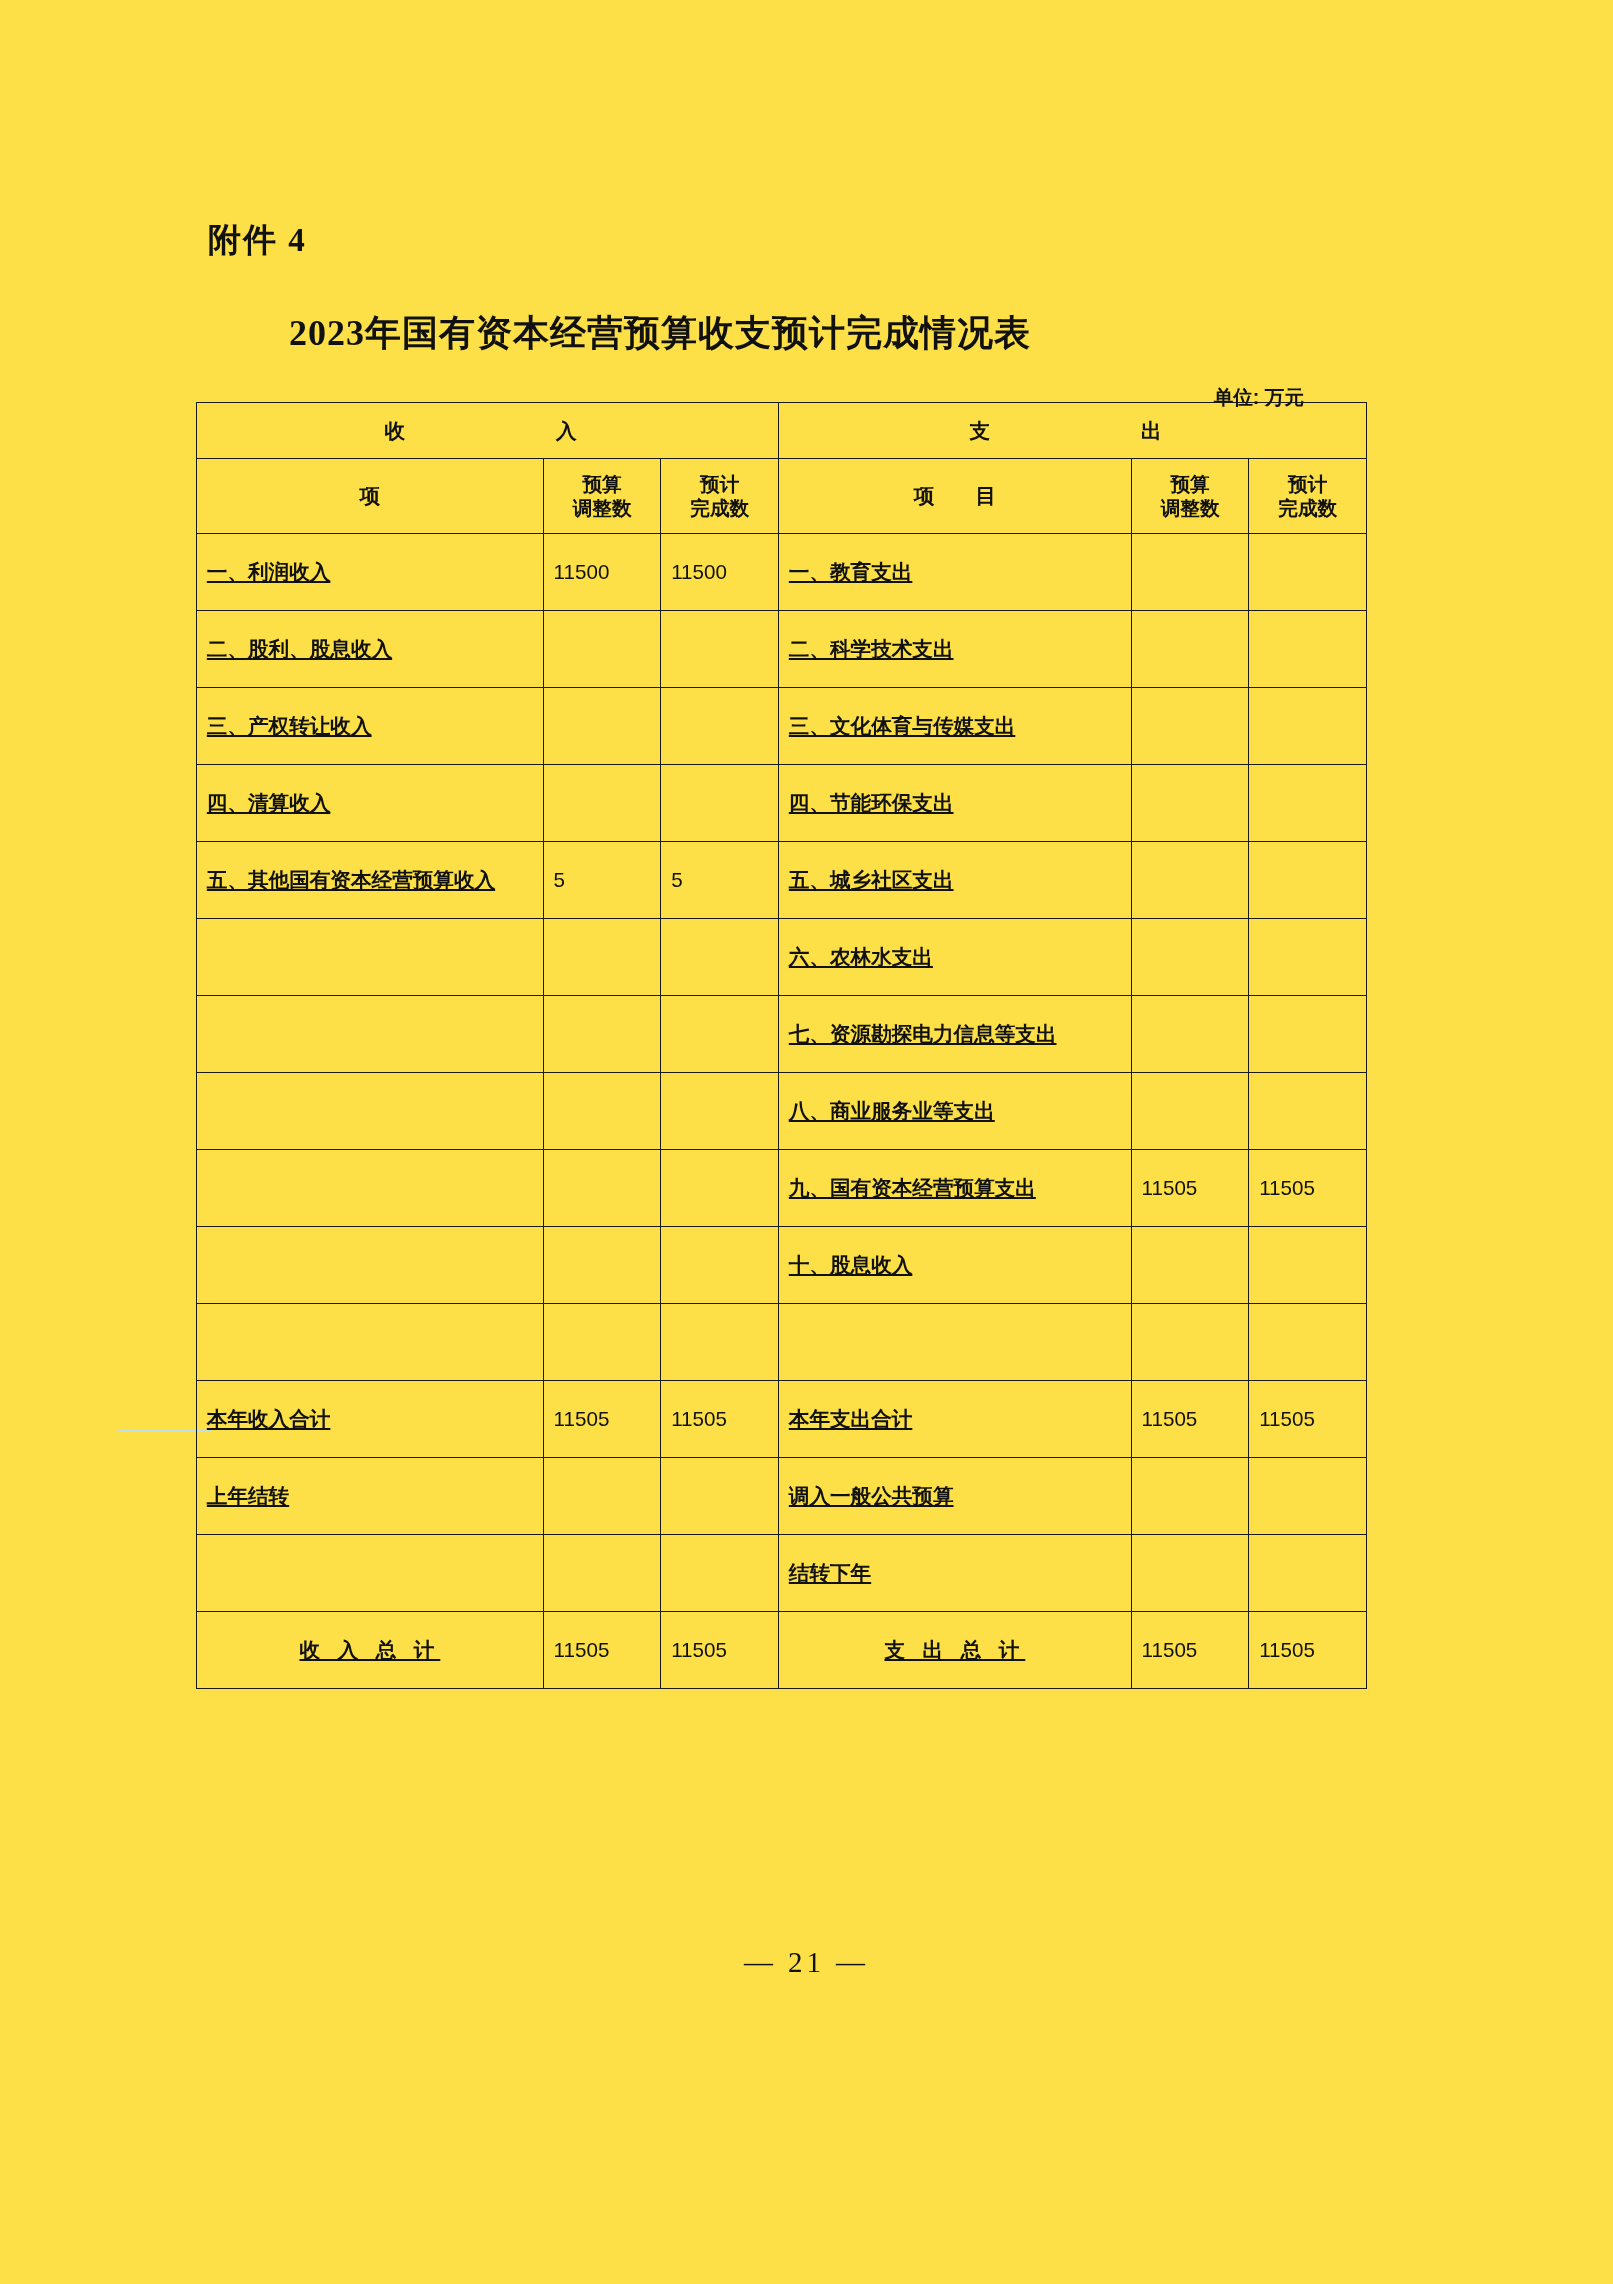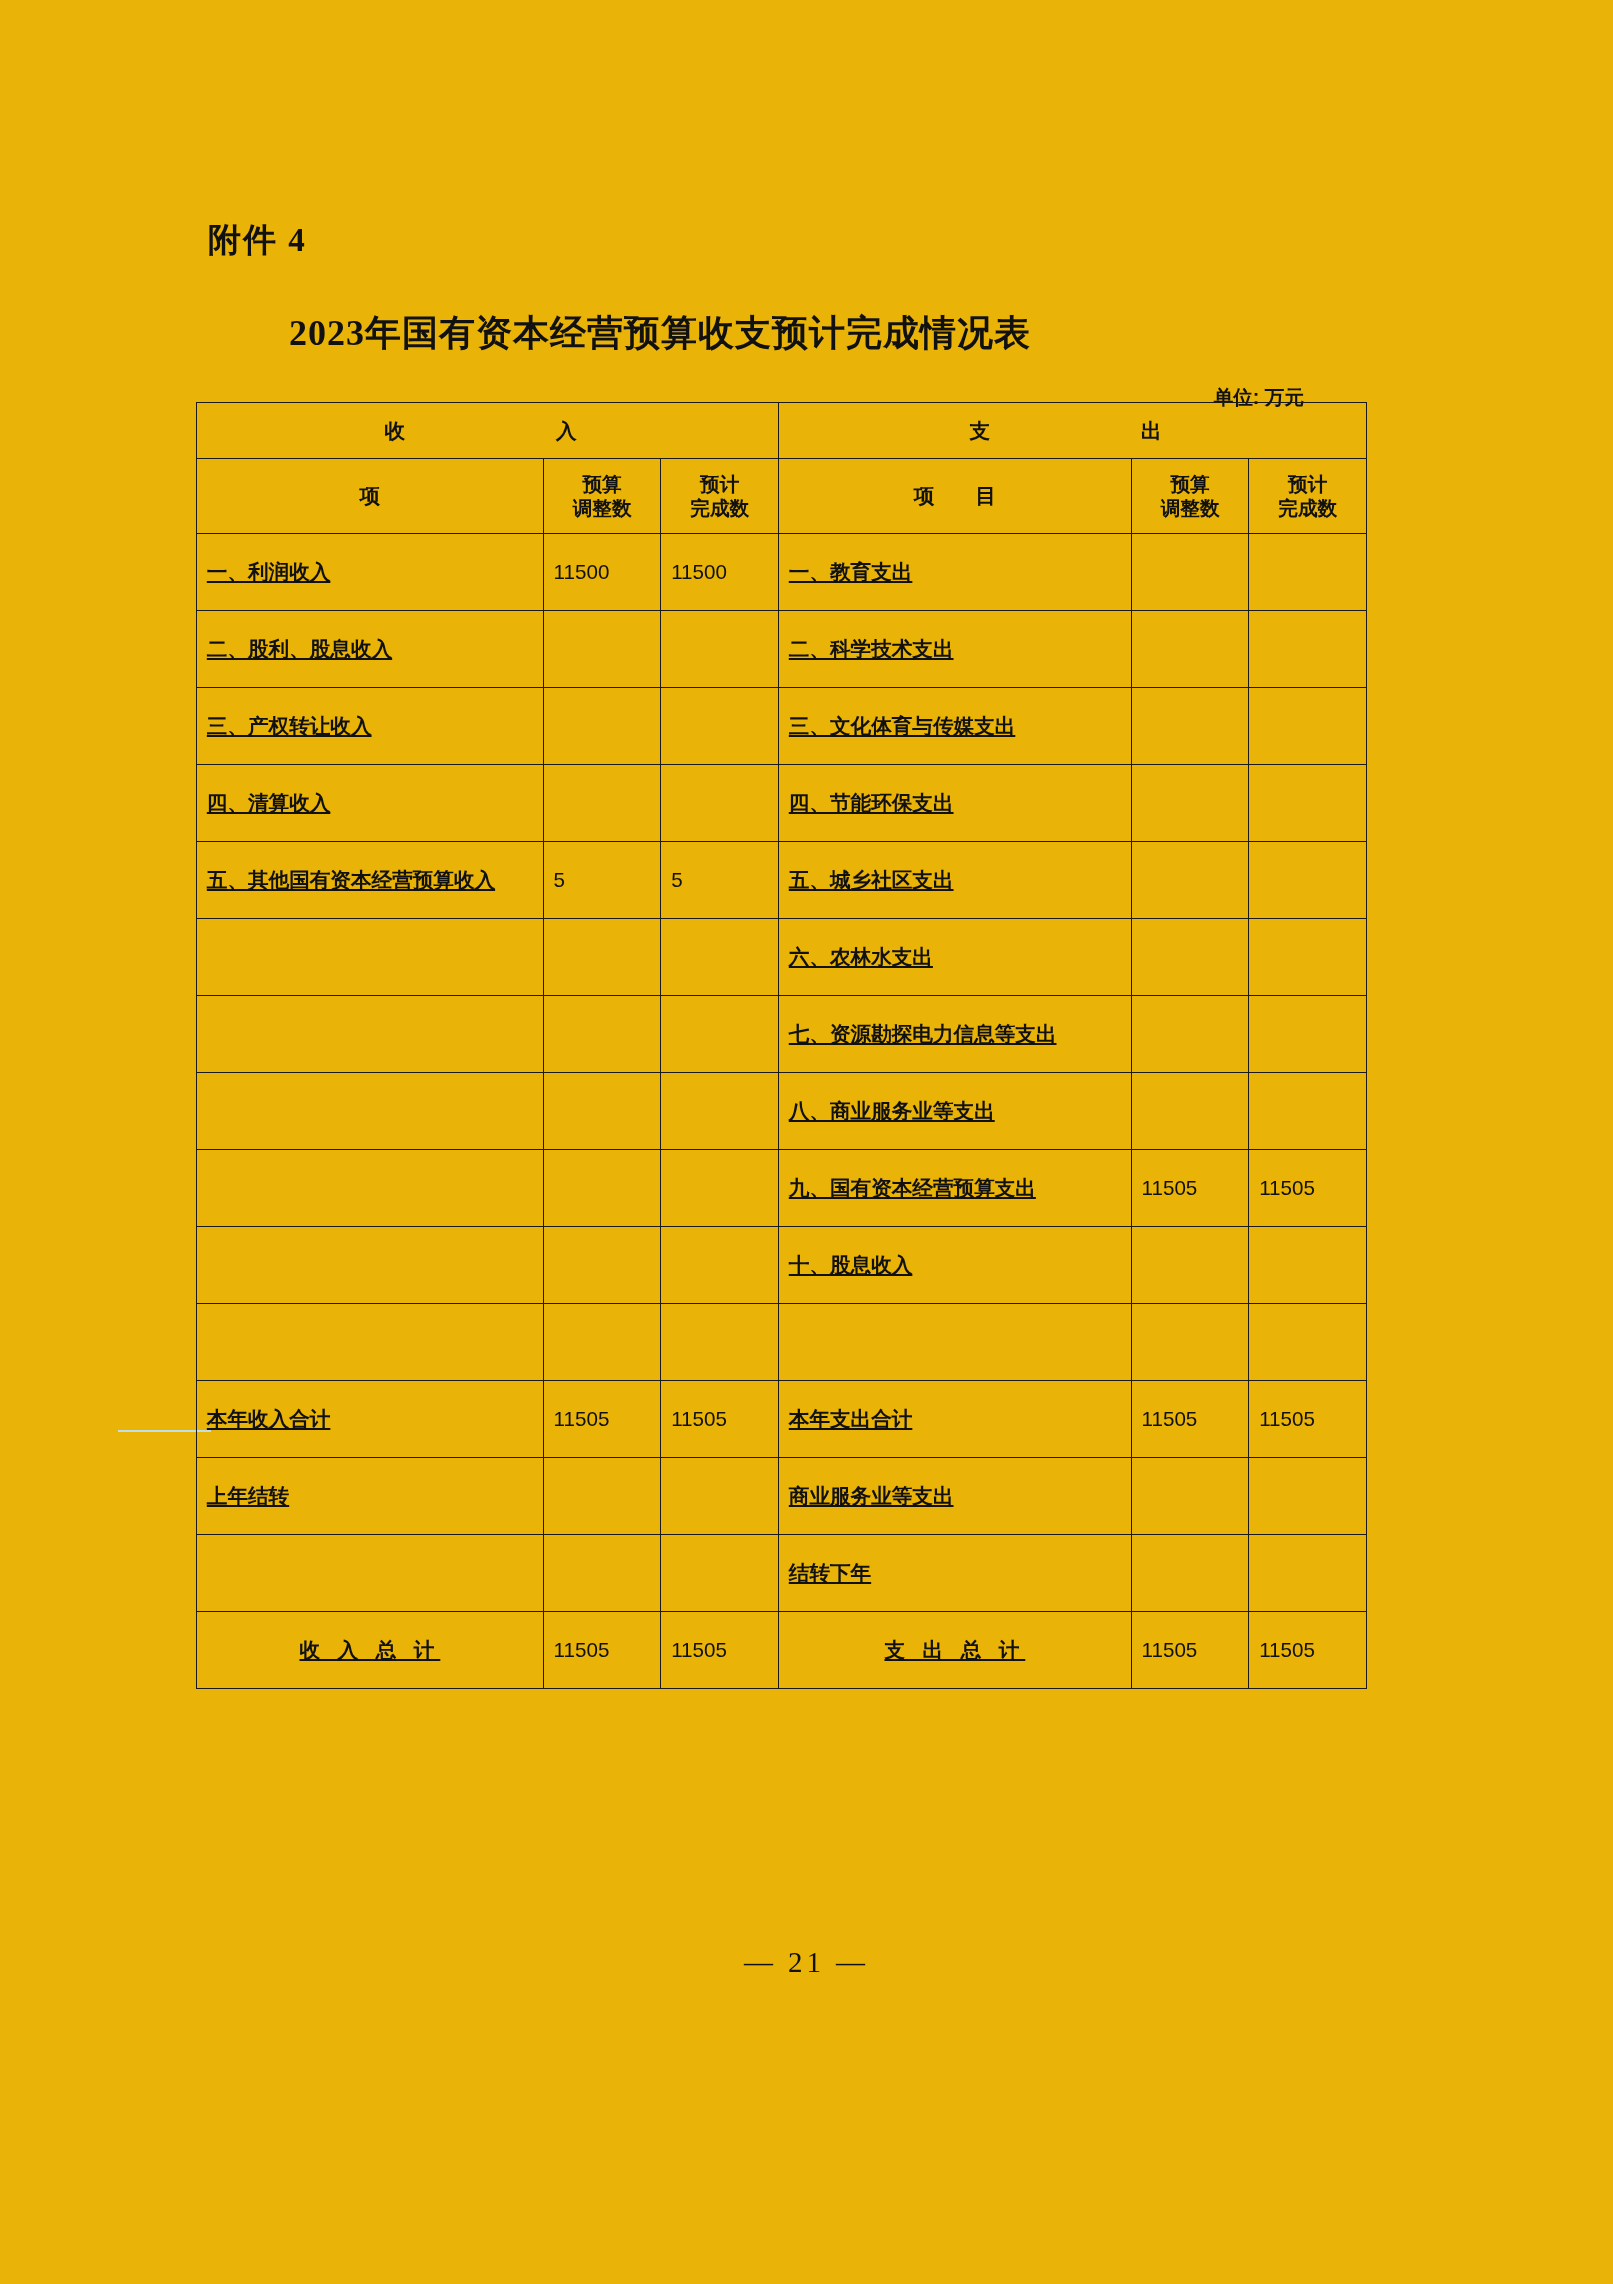--- a/index.html
+++ b/index.html
@@ -13,21 +13,21 @@
     font-family: "Liberation Serif", serif;
     color: #111;
     position: relative;
     overflow: hidden;
   }
   .page {
     position: absolute;
     left: 0; top: 0;
     width: 1613px;
     height: 2285px;
-    background: #eab308;
+    background: #fde047;
   }
   .attachment-label {
     position: absolute;
     left: 208px;
     top: 218px;
     font-size: 33px;
     font-weight: bold;
     letter-spacing: 2px;
     font-family: "Liberation Serif", serif;
   }
@@ -261,21 +261,21 @@
           <td class="num">11505</td>
           <td class="num">11505</td>
           <td class="row-item">本年支出合计</td>
           <td class="num">11505</td>
           <td class="num">11505</td>
         </tr>
         <tr>
           <td class="row-item">上年结转</td>
           <td class="num"></td>
           <td class="num"></td>
-          <td class="row-item">商业服务业等支出</td>
+          <td class="row-item">调入一般公共预算</td>
           <td class="num"></td>
           <td class="num"></td>
         </tr>
         <tr>
           <td class="row-item"></td>
           <td class="num"></td>
           <td class="num"></td>
           <td class="row-item">结转下年</td>
           <td class="num"></td>
           <td class="num"></td>

